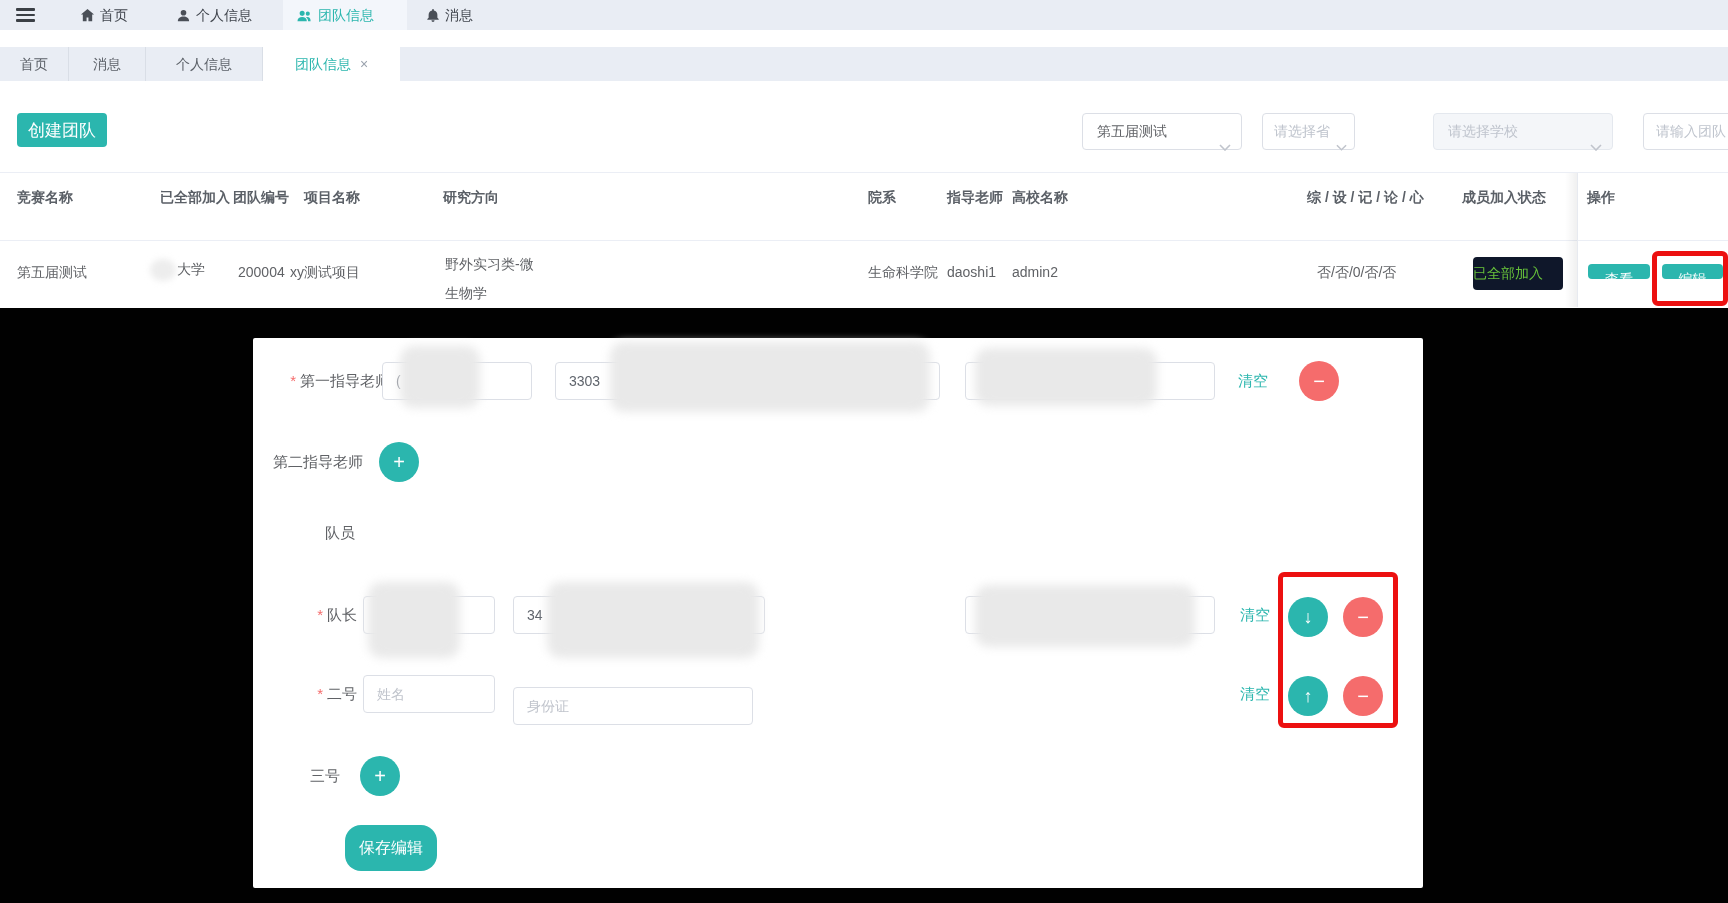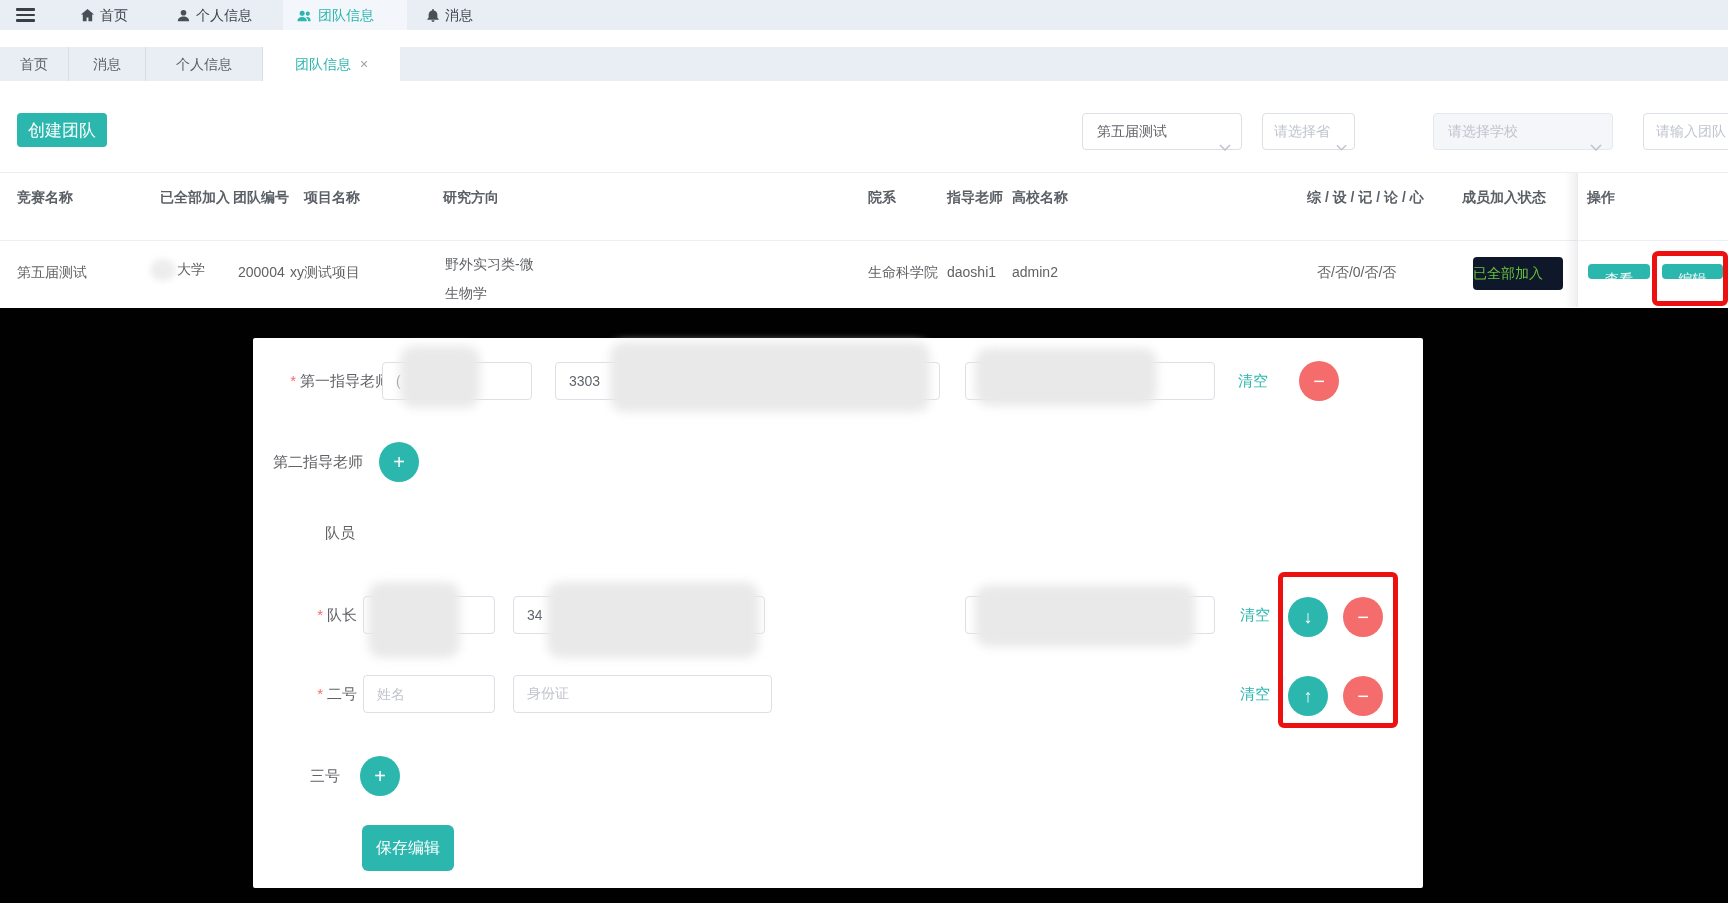--- a/index.html
+++ b/index.html
@@ -231,34 +231,34 @@
     <button class="cbtn red" style="left:1090px;top:259px;">
         <span>−</span>
       </button>
 
     <div class="mlabel" style="left:34px;top:346px;width:70px;text-align:right;">
       <span class="req">*</span><span>二号</span>
     </div>
     <div class="minput" style="left:110px;top:337px;width:132px;">
       <span class="ph">姓名</span>
     </div>
-    <div class="minput" style="left:260px;top:337px;width:259px;font-family:Liberation Mono, monospace;">
+    <div class="minput" style="left:260px;top:349px;width:240px;">
       <span class="ph">身份证</span>
     </div>
     <div class="clear" style="left:987px;top:346px;">清空</div>
     <button class="cbtn teal" style="left:1035px;top:338px;font-size:18px;">
         <span>↑</span>
       </button>
     <button class="cbtn red" style="left:1090px;top:338px;">
         <span>−</span>
       </button>
 
     <div class="annot" style="left:1025px;top:234px;width:120px;height:156px;"></div>
 
     <div class="mlabel" style="left:57px;top:428px;">三号</div>
     <button class="cbtn teal" style="left:107px;top:418px;">
         <span>+</span>
       </button>
 
-    <button class="btn-teal" style="position:absolute;left:109px;top:487px;width:92px;height:46px;font-size:16px;border-radius:6px;">保存编辑</button>
+    <button class="btn-teal" style="position:absolute;left:92px;top:487px;width:92px;height:46px;font-size:16px;border-radius:16px;">保存编辑</button>
   </div>
 
 </div>
 
 </body></html>

